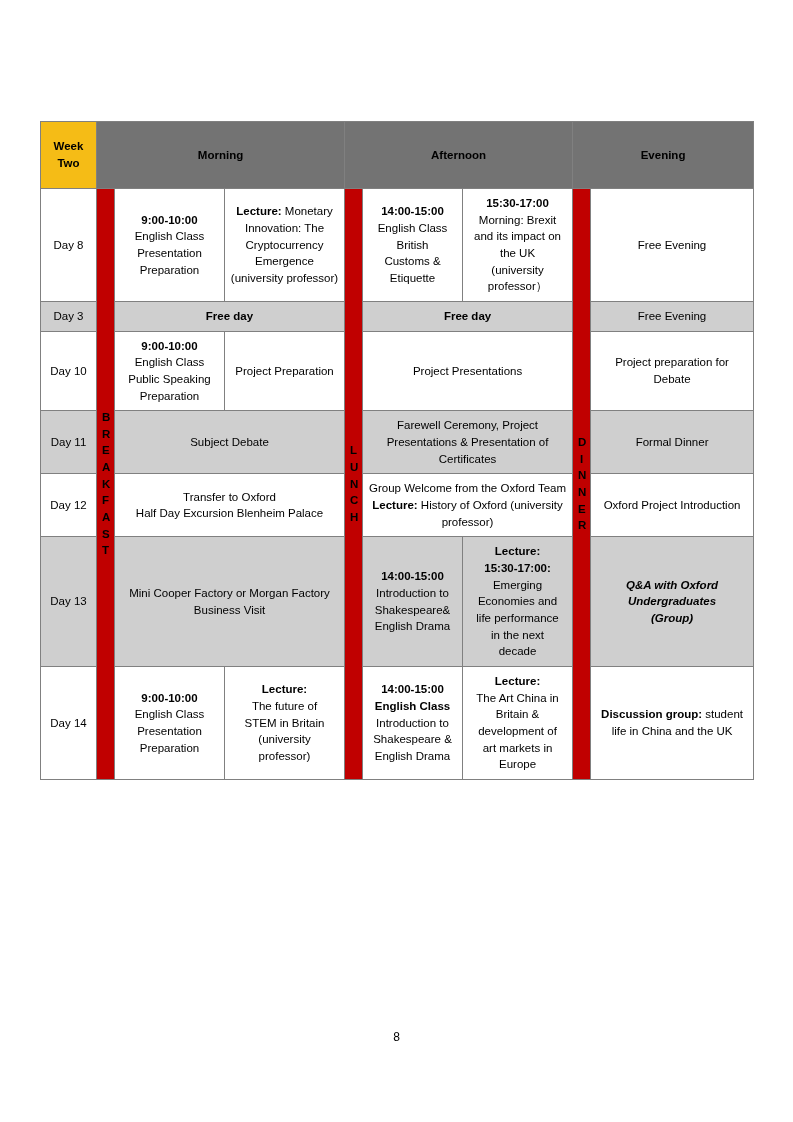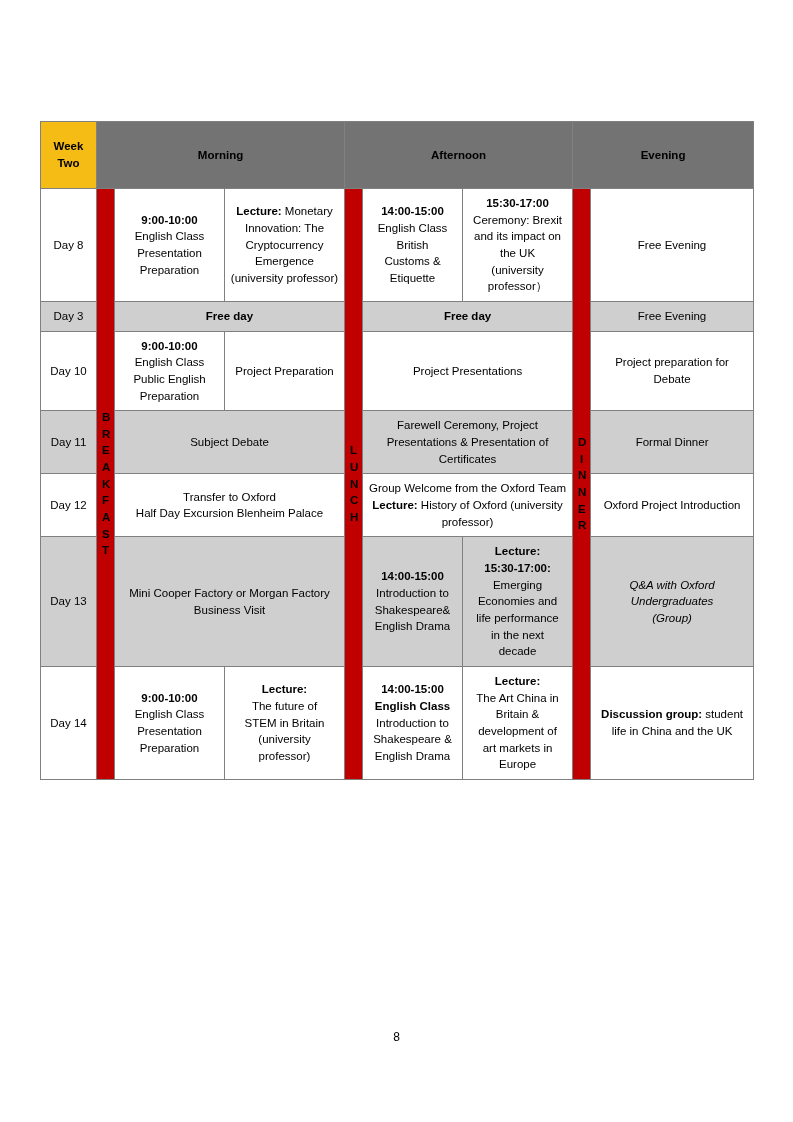--- a/index.html
+++ b/index.html
@@ -74,21 +74,21 @@
     line-height: 1.45;
     letter-spacing: 0;
   }
   .band span { display: block; }
   .daycol { width: 56px; font-size: 11.5px; }
   .grey { background: #CFCFCF; }
   .white { background: #FFFFFF; }
   b, .b { font-weight: bold; }
   .red-text { color: #FF0000; }
   .purple-text { color: #7030A0; font-weight: normal; }
-  .bolditalic { font-weight: normal; font-style: italic; }
+  .bolditalic { font-weight: bold; font-style: italic; }
   .pagenum {
     position: absolute;
     left: 0;
     top: 1028px;
     width: 793px;
     text-align: center;
     font-size: 12px;
     color: #000;
   }
   .cell-inner { display: block; }
@@ -155,21 +155,21 @@
       </td>
       <td class="white">
         <span class="cell-inner b">14:00-15:00</span>
         <span class="cell-inner">English Class</span>
         <span class="cell-inner">British</span>
         <span class="cell-inner">Customs &amp;</span>
         <span class="cell-inner">Etiquette</span>
       </td>
       <td class="white">
         <span class="cell-inner b">15:30-17:00</span>
-        <span class="cell-inner">Ceremony: Brexit</span>
+        <span class="cell-inner">Morning: Brexit</span>
         <span class="cell-inner">and its impact on</span>
         <span class="cell-inner">the UK</span>
         <span class="cell-inner">(university</span>
         <span class="cell-inner">professor）</span>
       </td>
       <td class="band" rowspan="7">
         <span>D</span>
         <span>I</span>
         <span>N</span>
         <span>N</span>
@@ -184,21 +184,21 @@
       <td class="grey b" colspan="2">Free day</td>
       <td class="grey b" colspan="2">Free day</td>
       <td class="grey">Free Evening</td>
     </tr>
 
     <tr>
       <td class="daycol white">Day 10</td>
       <td class="white">
         <span class="cell-inner b">9:00-10:00</span>
         <span class="cell-inner">English Class</span>
-        <span class="cell-inner">Public English</span>
+        <span class="cell-inner">Public Speaking</span>
         <span class="cell-inner">Preparation</span>
       </td>
       <td class="white">Project Preparation</td>
       <td class="white" colspan="2">Project Presentations</td>
       <td class="white">Project preparation for Debate</td>
     </tr>
 
     <tr>
       <td class="daycol grey">Day 11</td>
       <td class="grey" colspan="2">Subject   Debate</td>

